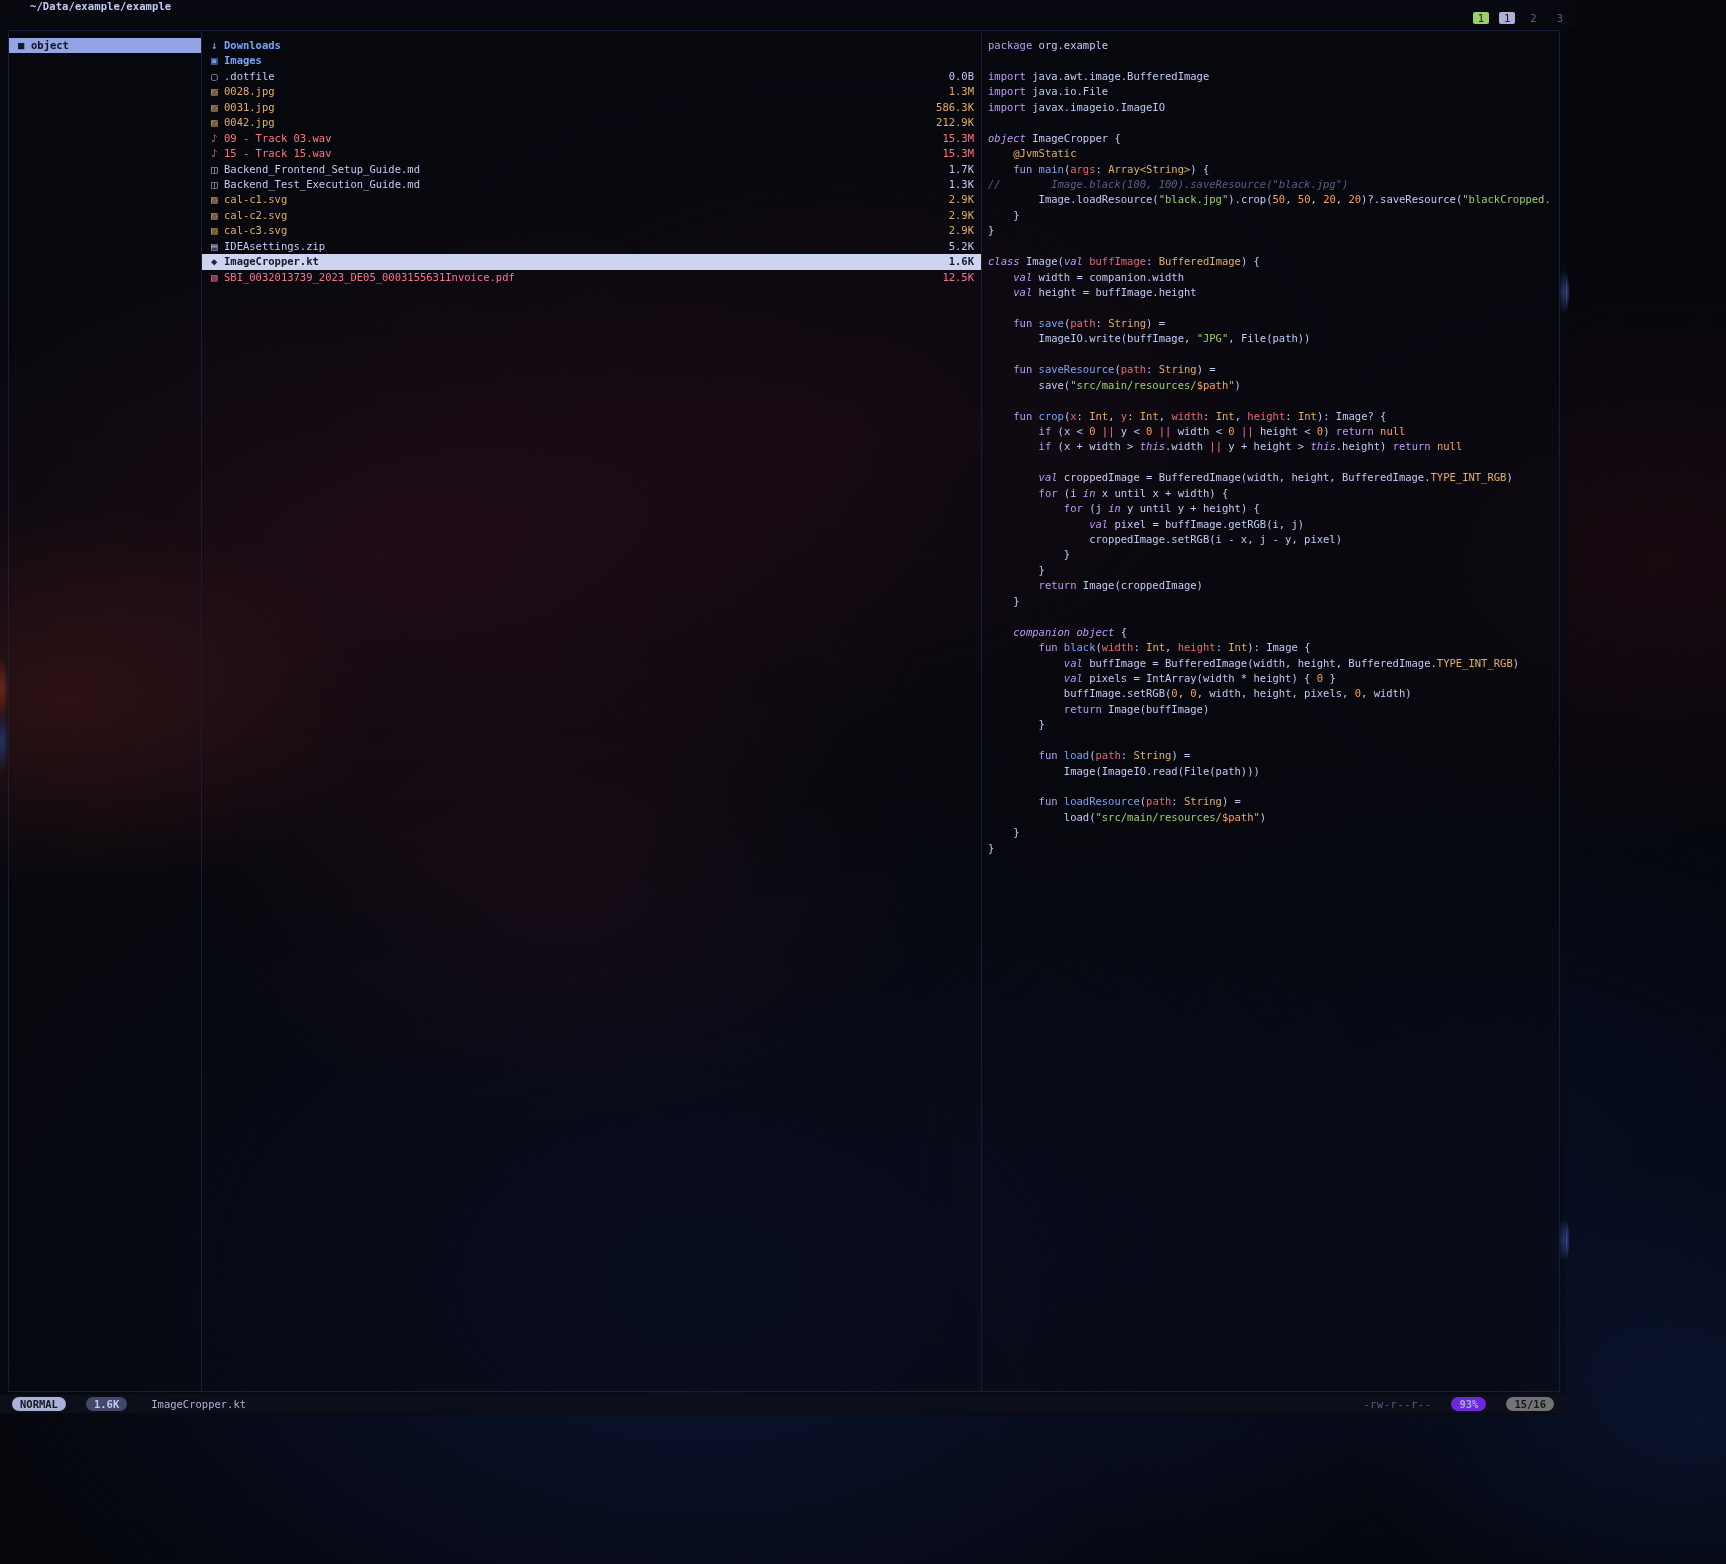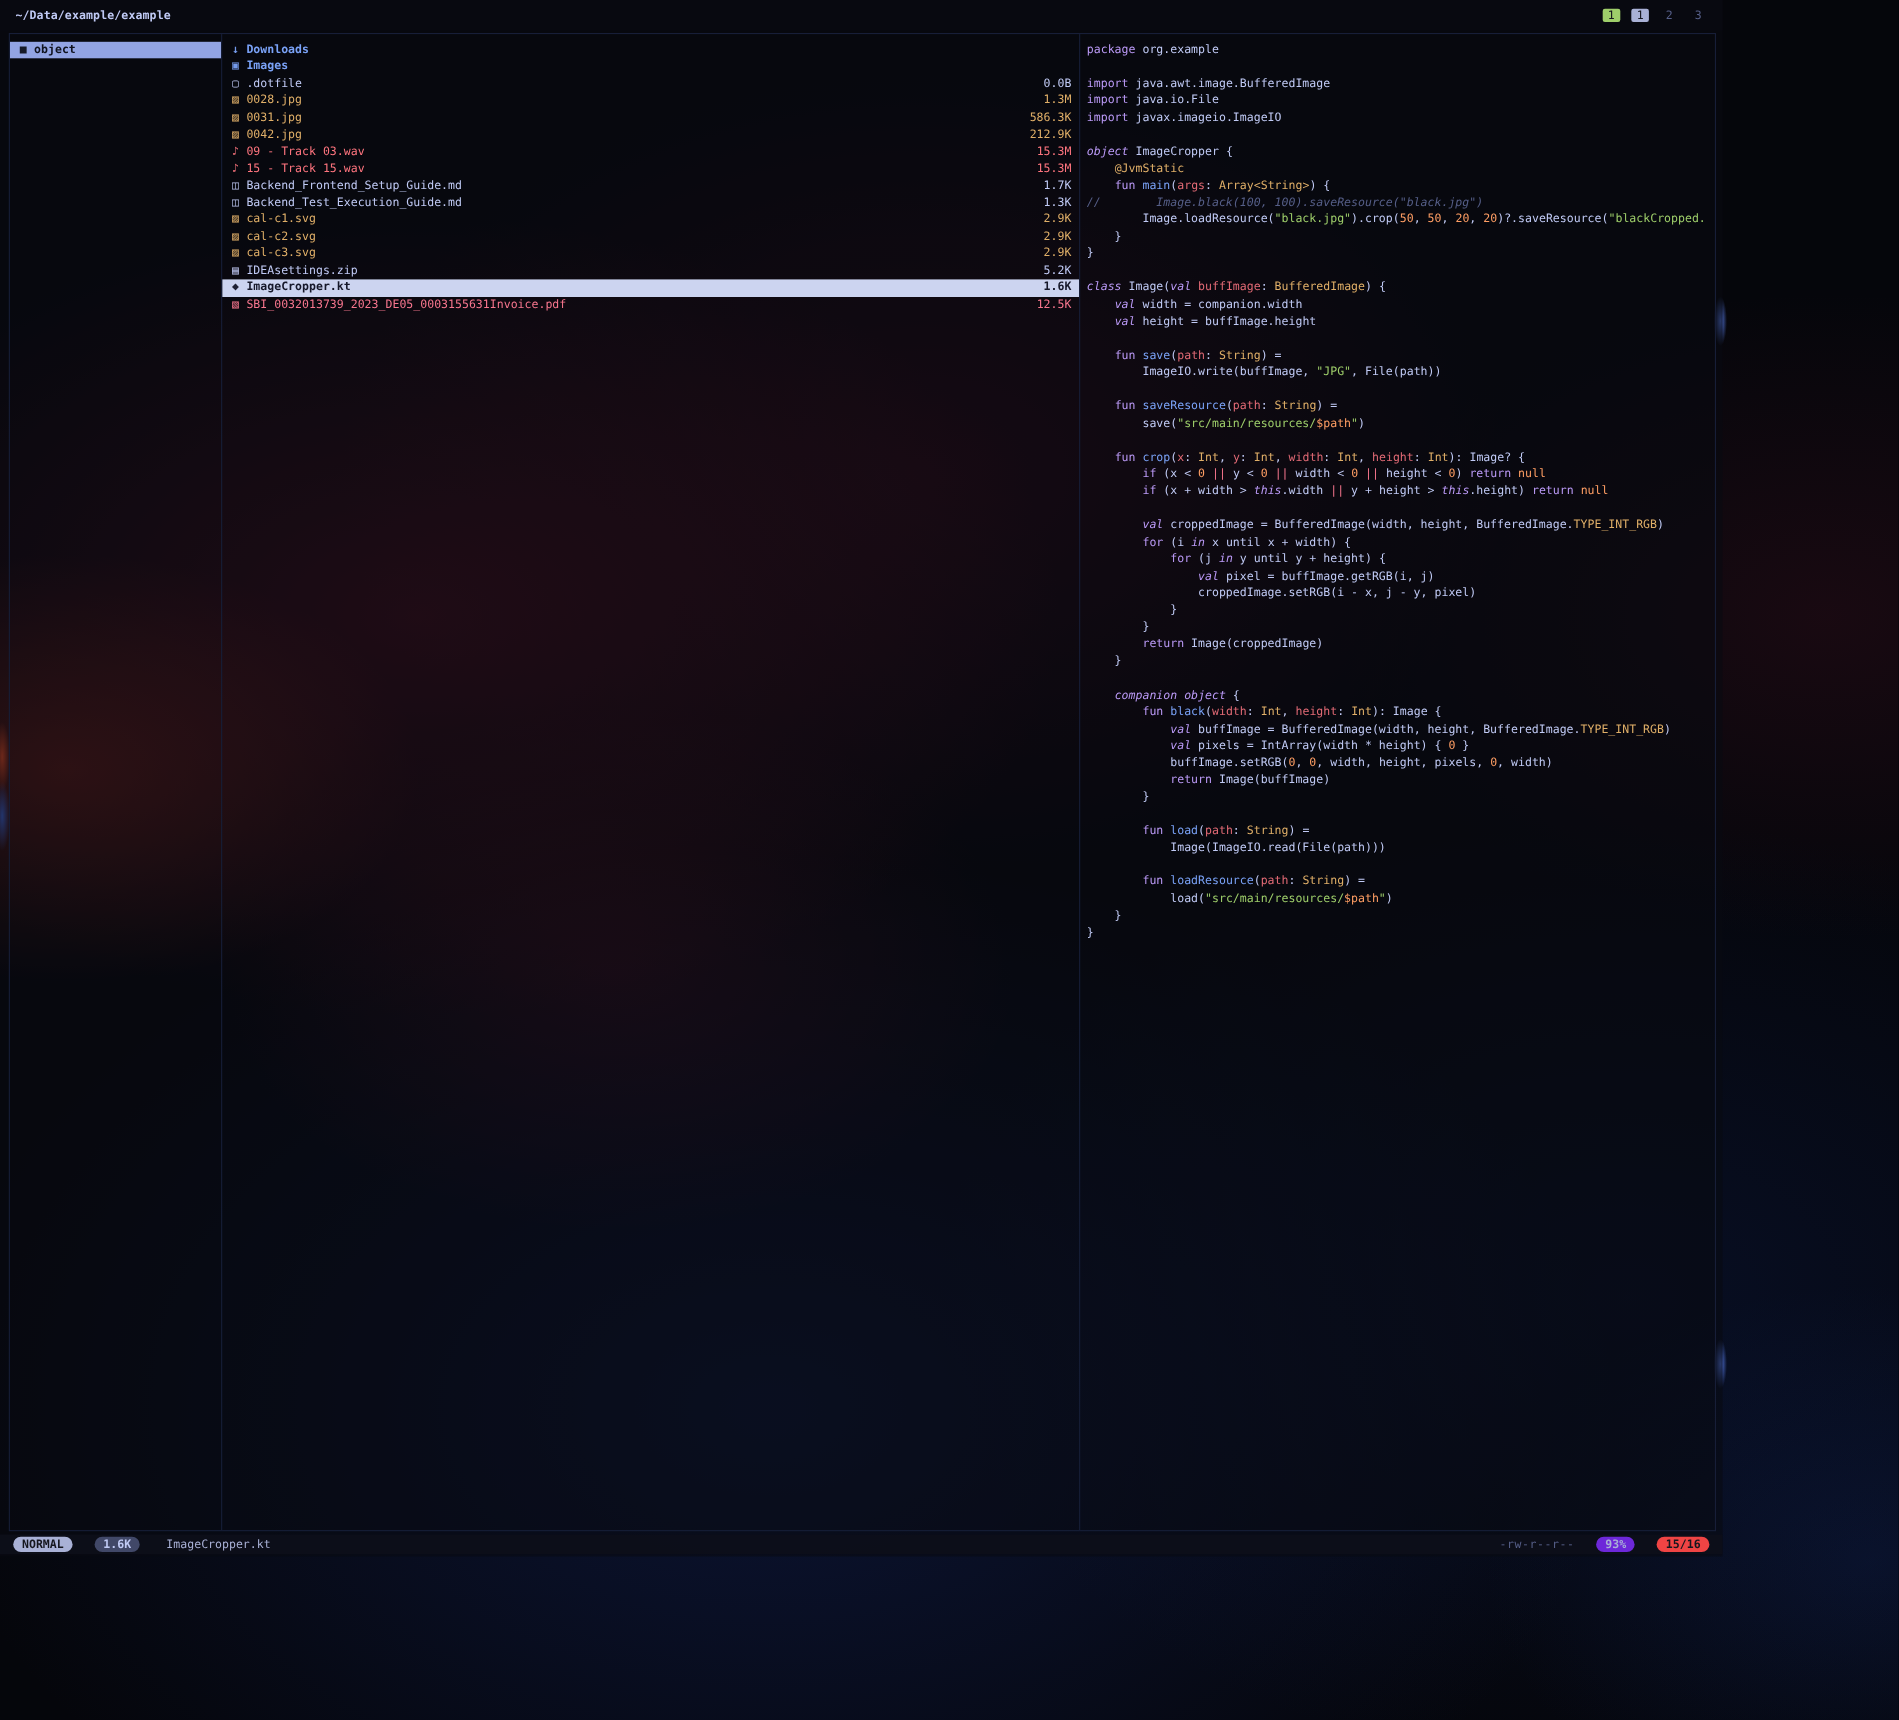--- a/index.html
+++ b/index.html
@@ -26,23 +26,23 @@
   }
 
   
   .terminal{
     position:absolute; left:0; top:0; width:1566px; height:1415px;
     background:rgba(8,10,17,.58);
     font-size:10.5px; color:#c0caf5;
   }
 
   
-  .header{ position:absolute; left:0; top:0; width:100%; height:28px;
-           display:flex; align-items:center; padding:0 14px;
-           background:rgba(9,11,19,.55); }
+  .header{ position:absolute; left:16px; top:0; width:100%; height:28px;
+           display:flex; padding:0 14px;
+           background:rgba(9,11,19,.55);flex-direction:column; }
   .path{ color:#c0caf5; font-weight:bold; letter-spacing:.1px; }
   .tabs{ margin-left:auto; display:flex; align-items:center; gap:10px; }
   .tab{ color:#565f89; padding:0 5px; border-radius:2px; }
   .tab.active-green{ background:#9ece6a; color:#15161e; }
   .tab.active-gray { background:#a9b1d6; color:#15161e; }
 
   
   .panels{ position:absolute; left:8px; top:30px; width:1552px; height:1362px;
            display:flex; border:1px solid #171e38; }
   .panel{ overflow:hidden; }
@@ -81,21 +81,21 @@
   
   .statusbar{ position:absolute; left:0; top:1395px; width:100%; height:18px;
               display:flex; align-items:center; gap:20px; padding:0 12px;
               background:rgba(13,15,26,.85); }
   .badge{ padding:1px 8px; border-radius:8px; font-weight:bold; }
   .badge-mode{ background:#a9b1d6; color:#15161e; }
   .badge-size{ background:#414868; color:#c0caf5; }
   .status-filename{ color:#a9b1d6; margin-left:4px; }
   .status-perms{ color:#565f89; margin-left:auto; letter-spacing:.5px; }
   .badge-percent{ background:#6d28d9; color:#a9b1d6; }
-  .badge-position{ background:#ef4444; color:#15161e; }
+  .badge-position{ background:#737373; color:#15161e; }
 </style>
 </head>
 <body>
 
 <div class="wallpaper"></div>
 
 <div class="terminal">
 
   <div class="header">
     <span class="path">~/Data/example/example</span>

